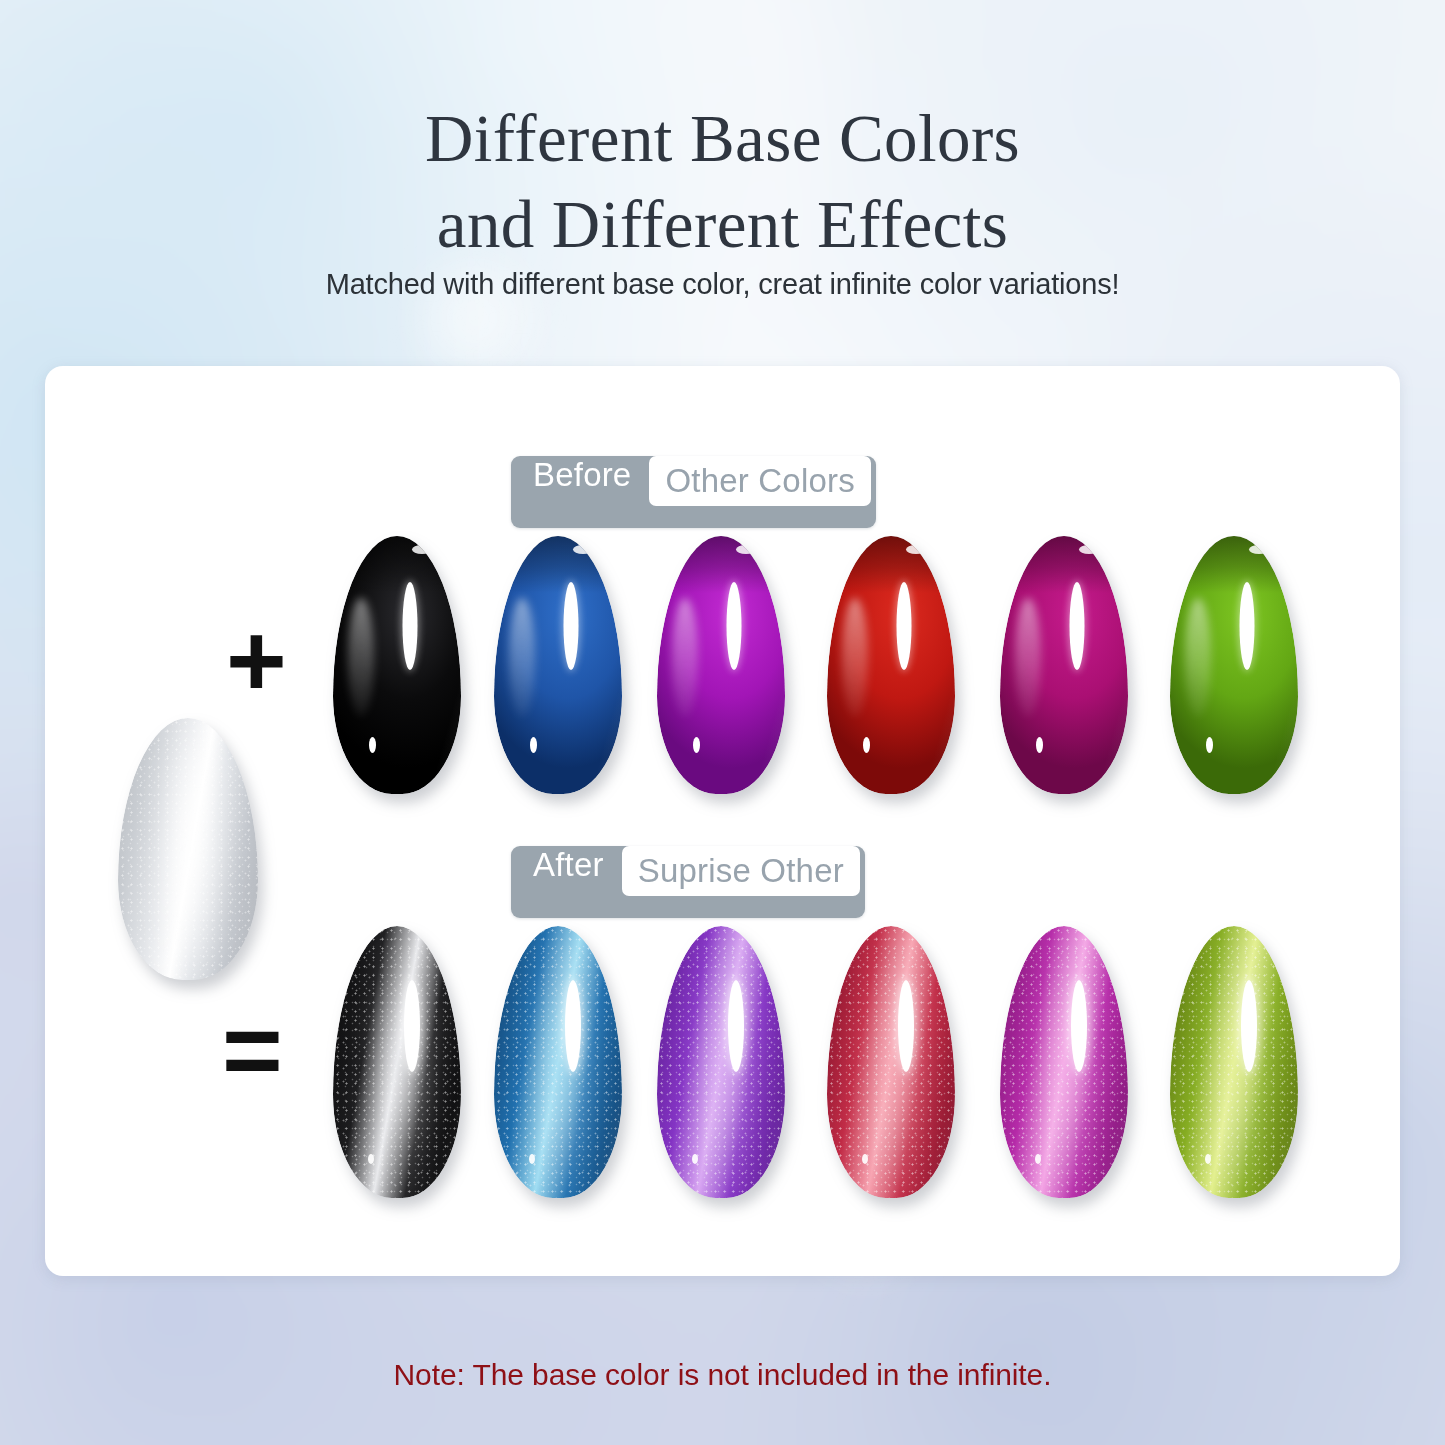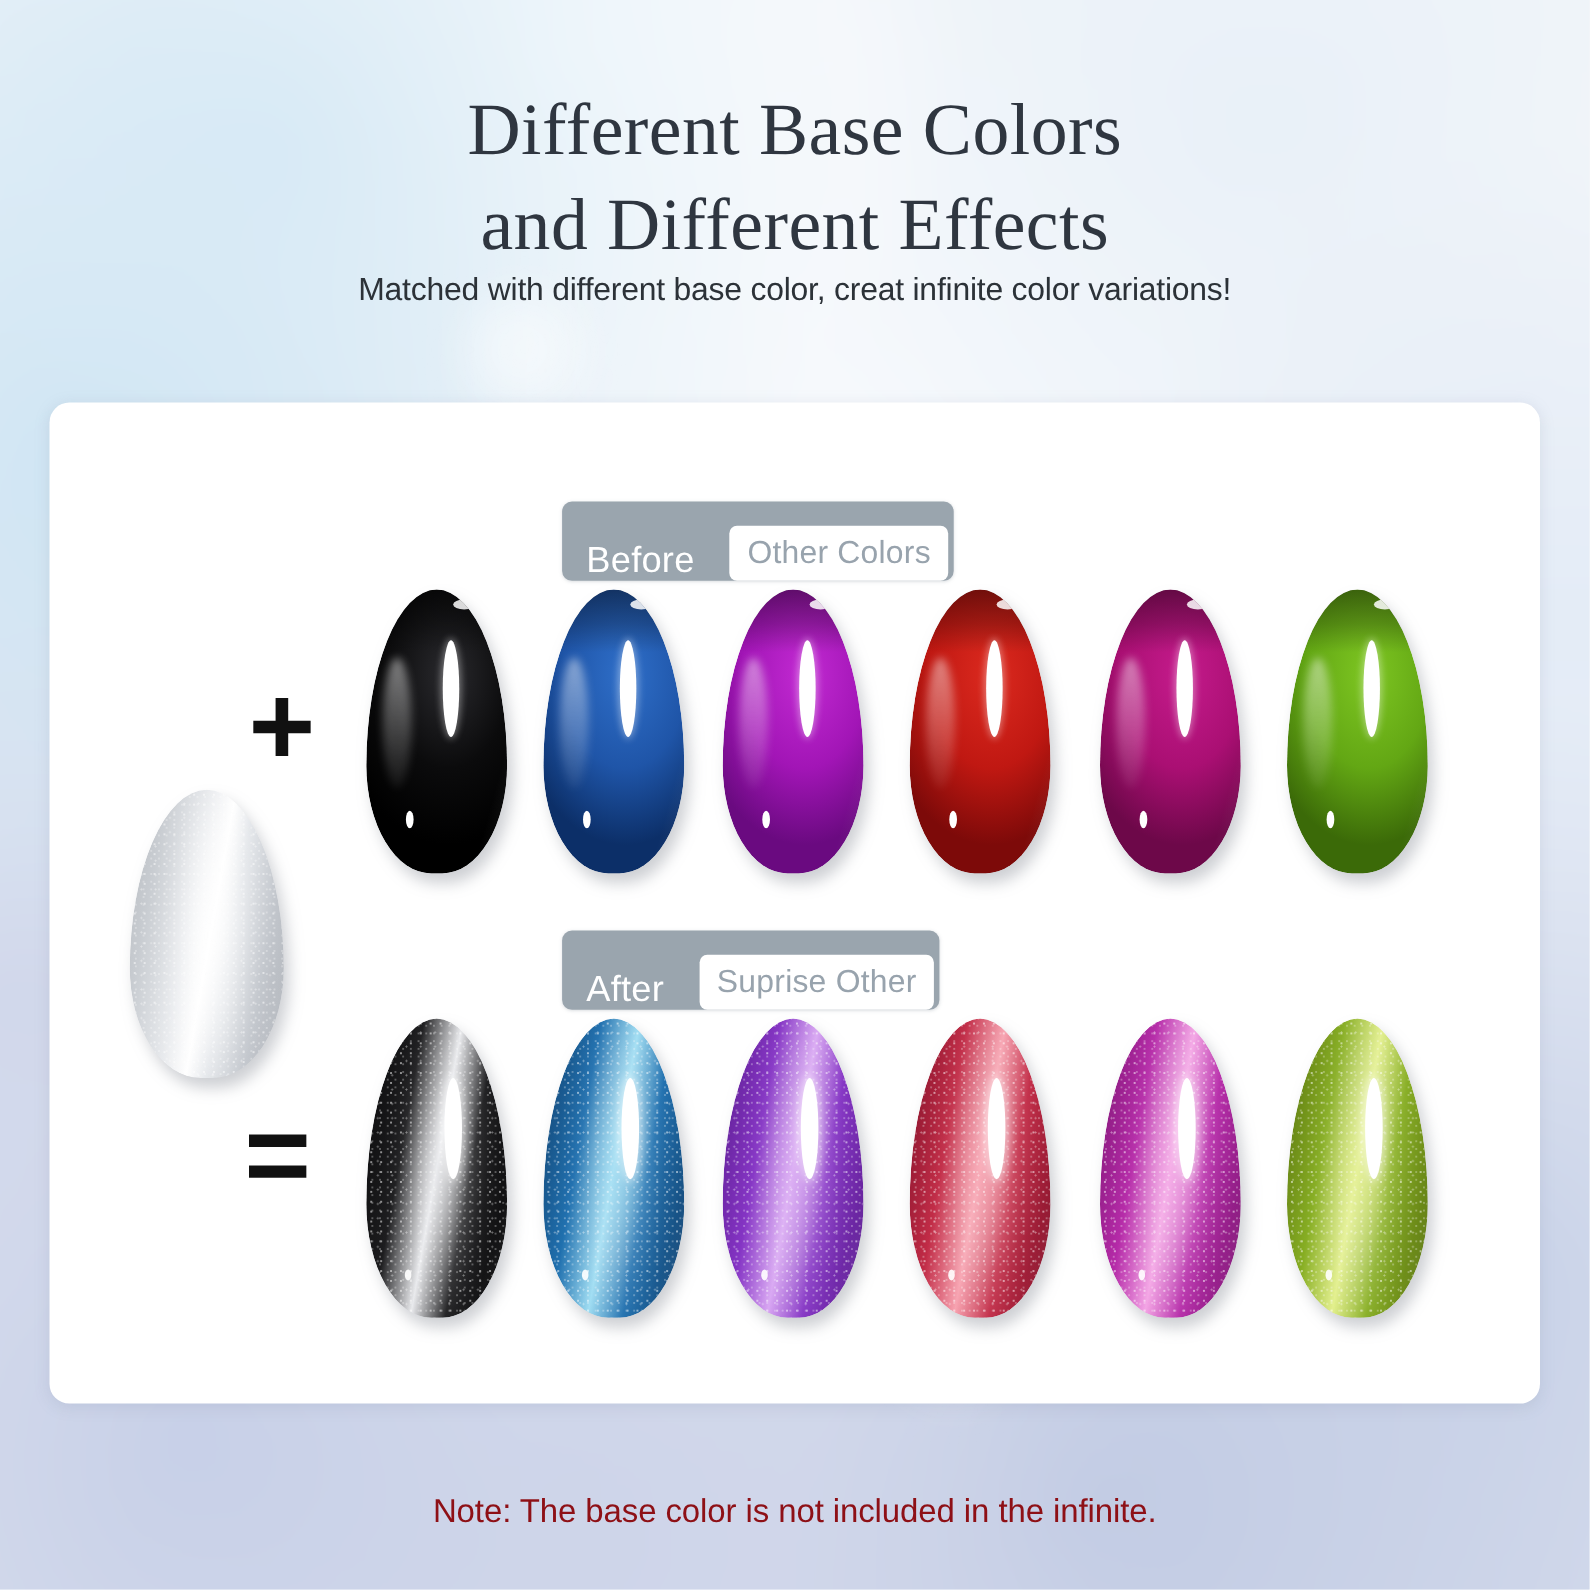--- a/index.html
+++ b/index.html
@@ -45,21 +45,21 @@
       radial-gradient(circle at 60% 84%, rgba(255,255,255,0.45) 0 1.5%, rgba(255,255,255,0) 5%),
       radial-gradient(circle at 33% 22%, rgba(255,255,255,0.5)  0 1.5%, rgba(255,255,255,0) 5%);
     filter: blur(16px);
   }
 
   
   #header {
     position: absolute;
     top: 0; left: 0; right: 0;
     text-align: center;
-    padding-top: 76px;
+    padding-top: 96px;
   }
   #title {
     font-family: "Liberation Serif", "DejaVu Serif", serif;
     font-size: 67px;
     line-height: 1.28;
     color: #2f3640;
     letter-spacing: 0.4px;
     white-space: pre-line;
   }
   #subtitle {
@@ -81,35 +81,34 @@
     box-shadow: 0 3px 14px rgba(120,135,160,0.18);
   }
 
   
   .badge {
     position: absolute;
     height: 72px;
     background: #9aa5ae;
     border-radius: 9px;
     display: flex;
-    align-items: flex-end;
+    align-items: flex-start;
     box-shadow: 0 1px 3px rgba(120,130,145,0.25);
-    gap: 14px;
   }
   .badge-left {
     color: #ffffff;
     font-size: 33px;
     padding: 0 18px 0 22px;
     letter-spacing: 0.2px;
     white-space: nowrap;
   }
   .badge-right {
     background: #ffffff;
     color: #98a3ad;
-    font-size: 29px;
+    font-size: 33px;
     height: 50px;
     display: flex;
     align-items: center;
     padding: 0 16px;
     margin-right: 5px;
     border-radius: 7px;
     letter-spacing: 0.2px;
     white-space: nowrap;
   }
   #badge-before { left: 511px; top: 456px; }

